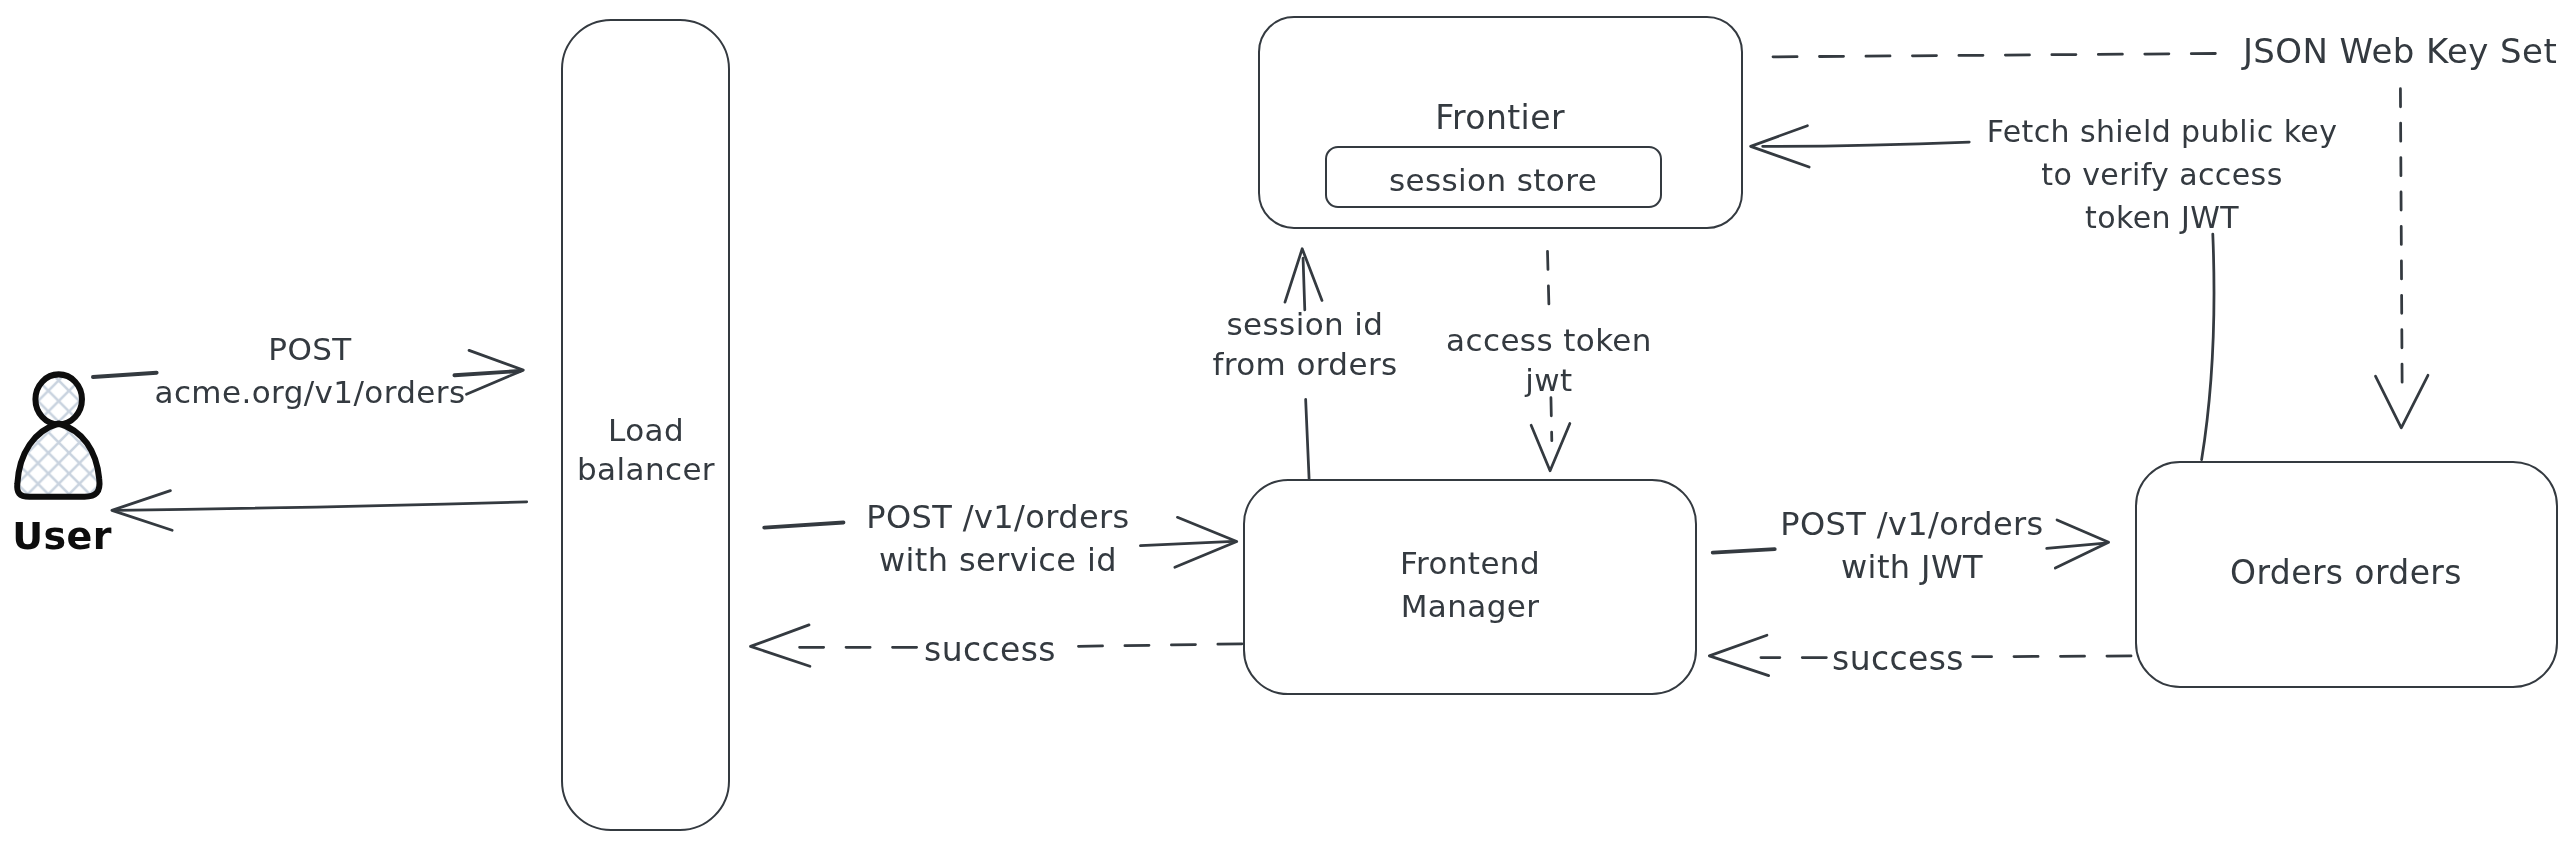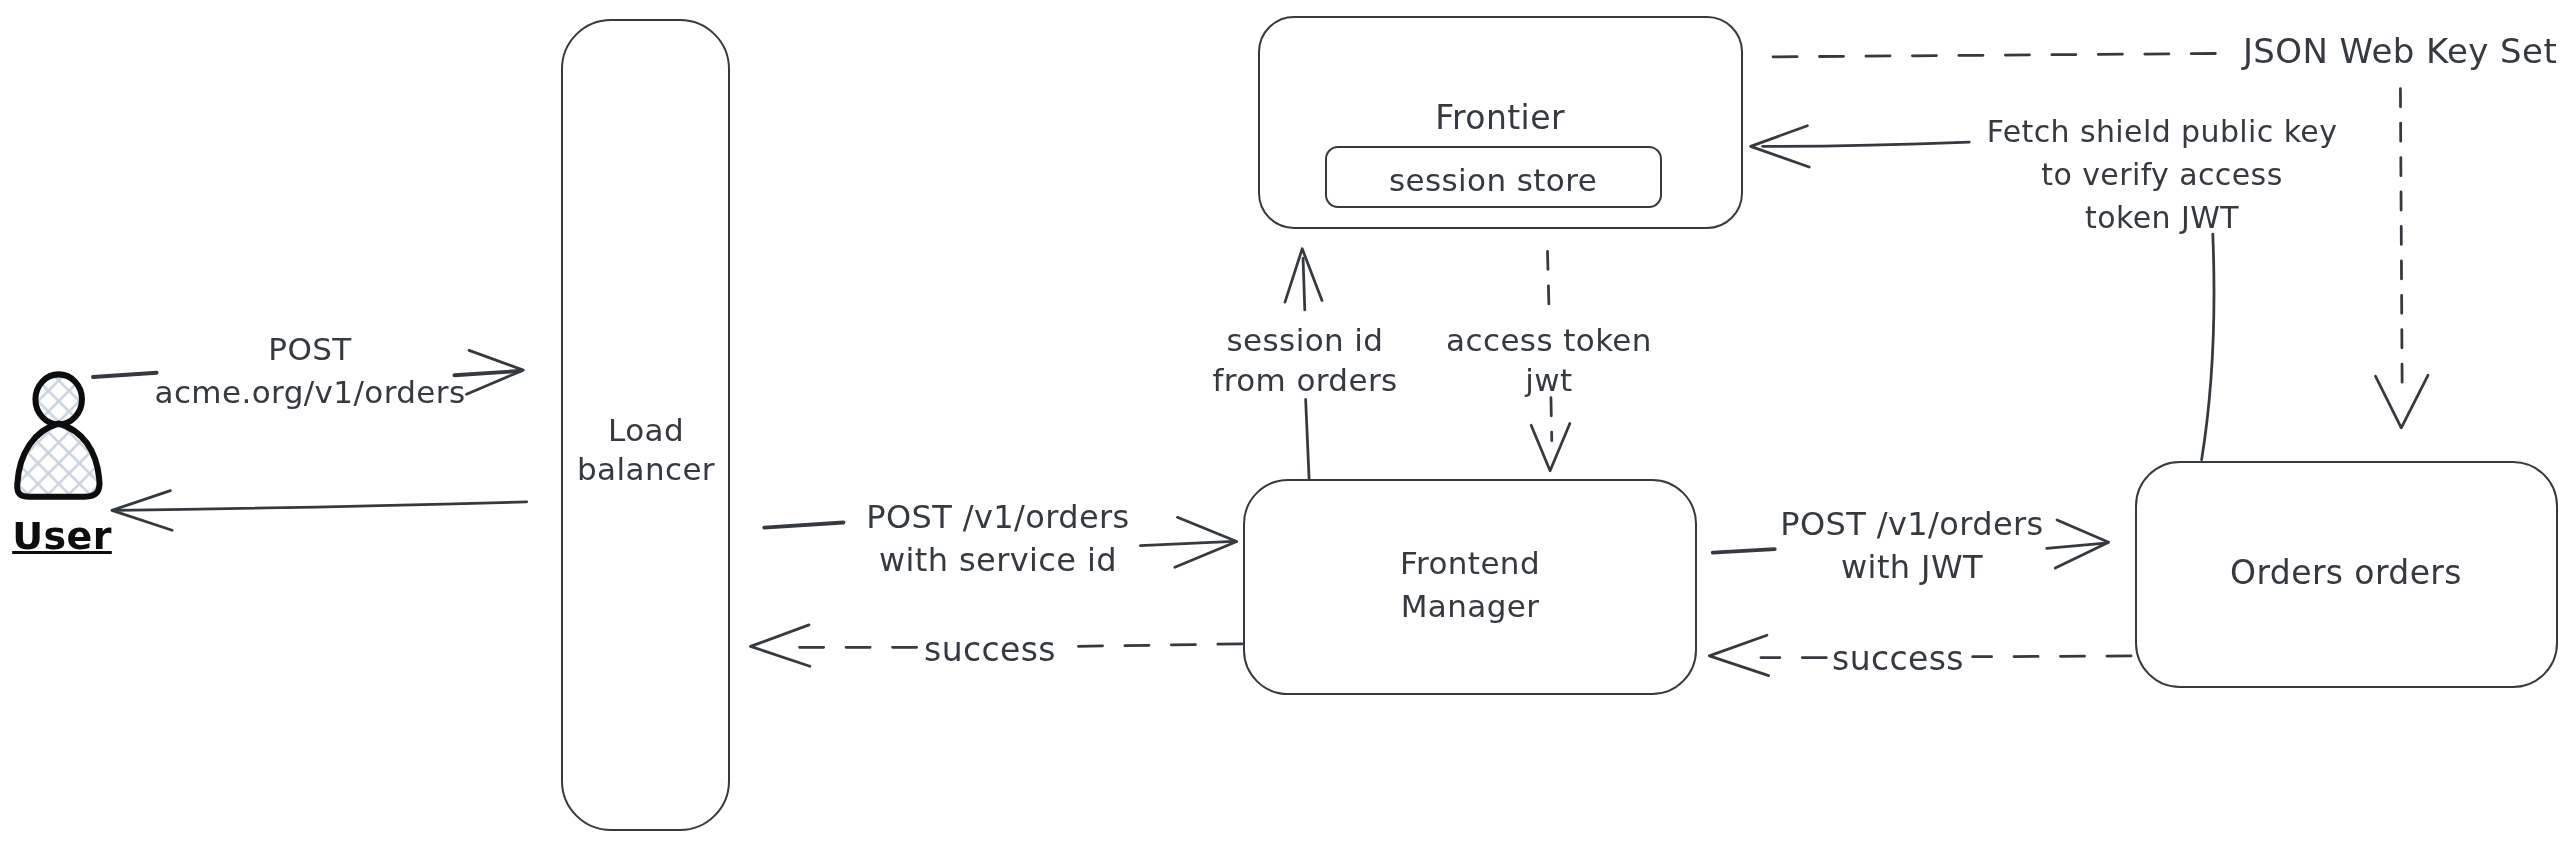--- a/index.html
+++ b/index.html
@@ -71,21 +71,21 @@
 
   <svg id="user-figure" style="left:6.9px;top:370px;" width="112" height="138" viewBox="0 0 130 160">
     <defs>
       <pattern id="xhatch" patternUnits="userSpaceOnUse" width="24" height="24">
         <path d="M-2 26 L26 -2 M-2 -2 L26 26" stroke="#c9d3df" stroke-width="3" fill="none"></path>
       </pattern>
     </defs>
     <ellipse cx="60" cy="34" rx="27" ry="29" fill="url(#xhatch)" stroke="#0d0d0d" stroke-width="7"></ellipse>
     <path d="M12 132 C14 96 32 70 60 62 C88 70 104 94 107 126 C109 142 103 147 90 147 L26 147 C14 147 11 142 12 132 Z" fill="url(#xhatch)" stroke="#0d0d0d" stroke-width="7" stroke-linejoin="round"></path>
   </svg>
-  <div class="lbl" style="left:62px;top:511px;font-size:38px;font-weight:600;color:#0d0d0d;text-decoration:underline;">User</div>
+  <div class="lbl" style="left:62px;top:511px;font-size:38px;font-weight:600;color:#0d0d0d;">User</div>
 
   <div class="box" style="left:561px;top:19px;width:169px;height:812px;border-radius:50px;"></div>
   <div class="lbl" style="left:646px;top:411px;font-size:31px;line-height:39px;">
     <span class="ln">Load</span>
     <span class="ln">balancer</span>
   </div>
 
   <div class="box" style="left:1258px;top:15.5px;width:485px;height:213px;border-radius:36px;"></div>
   <div class="lbl" style="left:1500px;top:96px;font-size:33px;">Frontier</div>
   <div class="box" style="left:1325px;top:146px;width:337px;height:62px;border-radius:13px;"></div>
@@ -105,21 +105,21 @@
     <span class="ln">acme.org/v1/orders</span>
   </div>
 
   <div class="lbl" style="left:998px;top:496px;font-size:32px;line-height:43px;">
     <span class="ln">POST /v1/orders</span>
     <span class="ln">with service id</span>
   </div>
 
   <div class="lbl" style="left:990px;top:628px;font-size:33px;">success</div>
 
-  <div class="lbl" style="left:1305px;top:320px;font-size:31px;line-height:40px;">
+  <div class="lbl" style="left:1305px;top:304px;font-size:31px;line-height:40px;">
     <span class="ln">session id</span>
     <span class="ln">from orders</span>
   </div>
 
   <div class="lbl" style="left:1549px;top:320px;font-size:31px;line-height:40px;">
     <span class="ln">access token</span>
     <span class="ln">jwt</span>
   </div>
 
   <div class="lbl" style="left:1912px;top:503px;font-size:32px;line-height:43px;">

